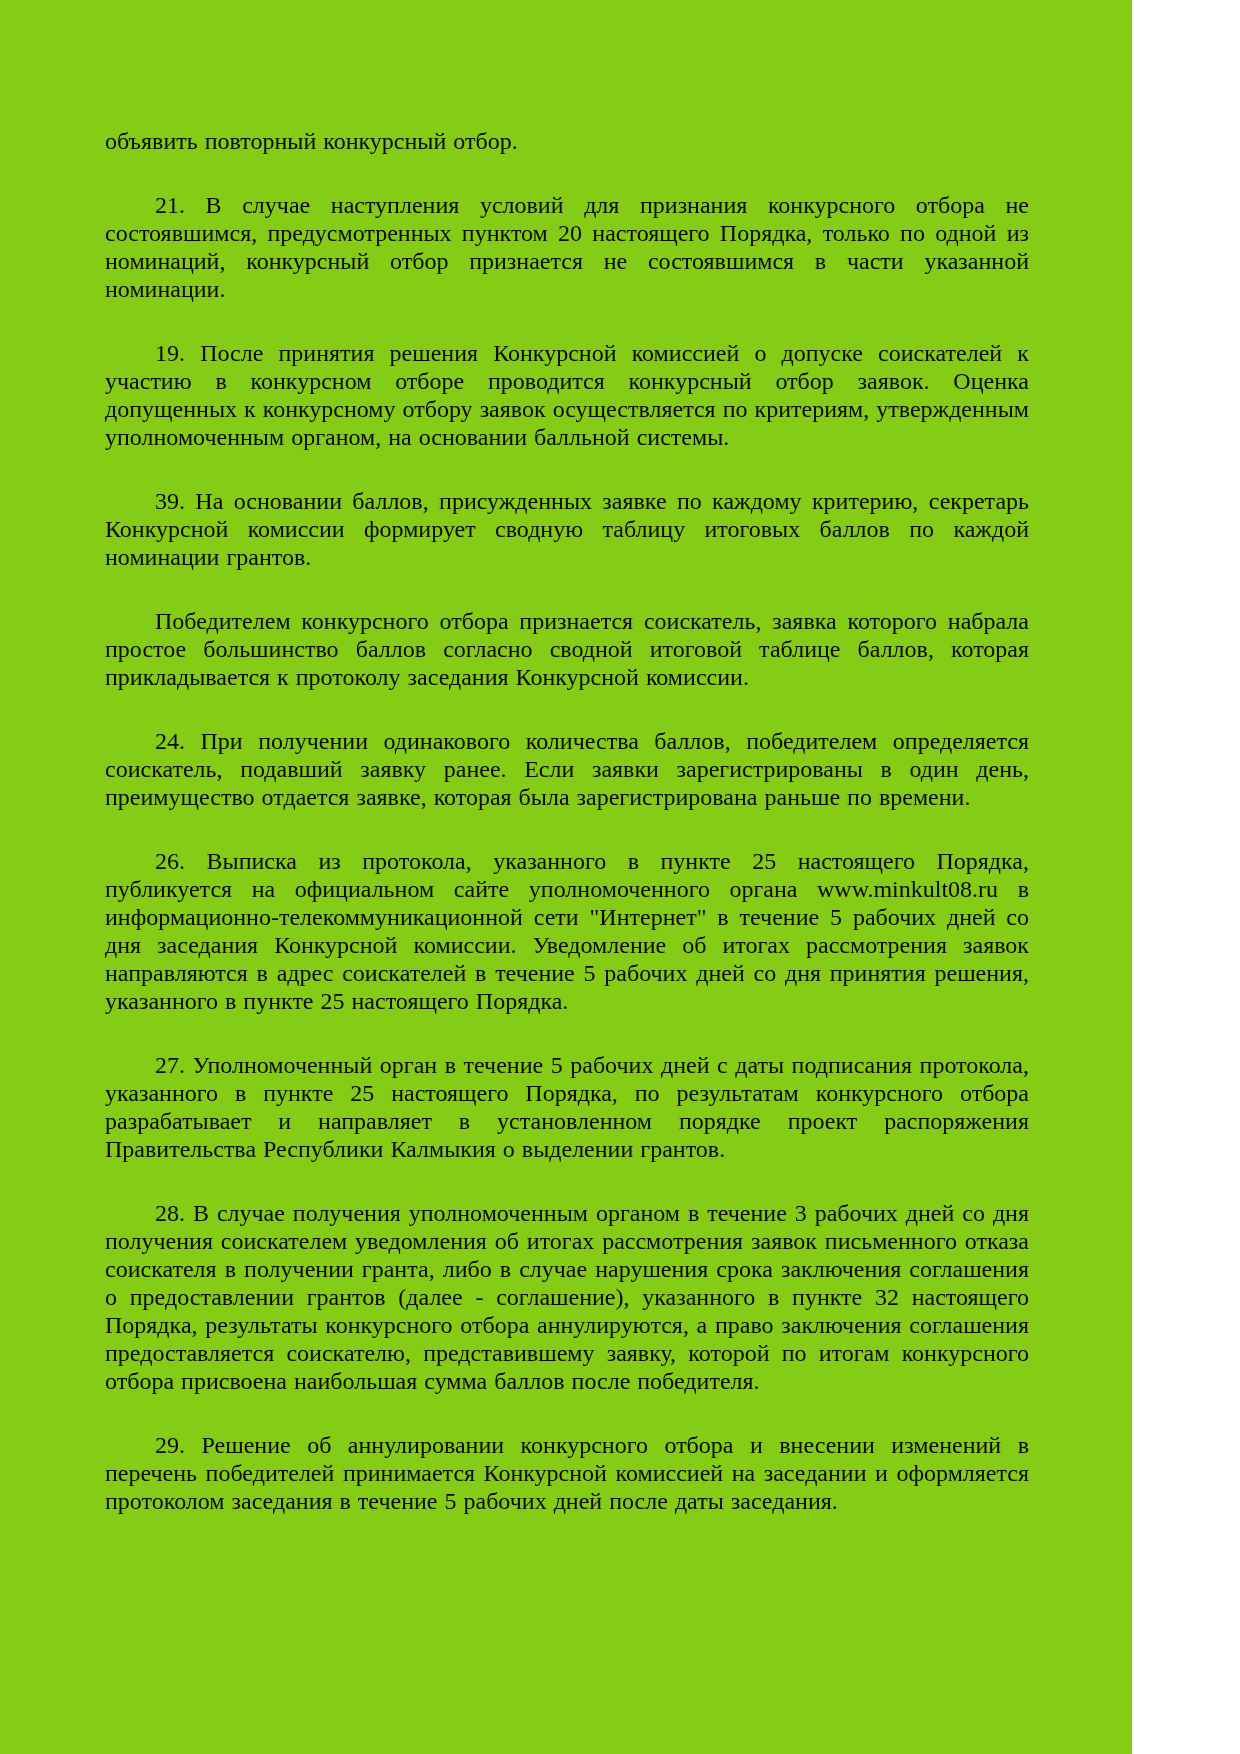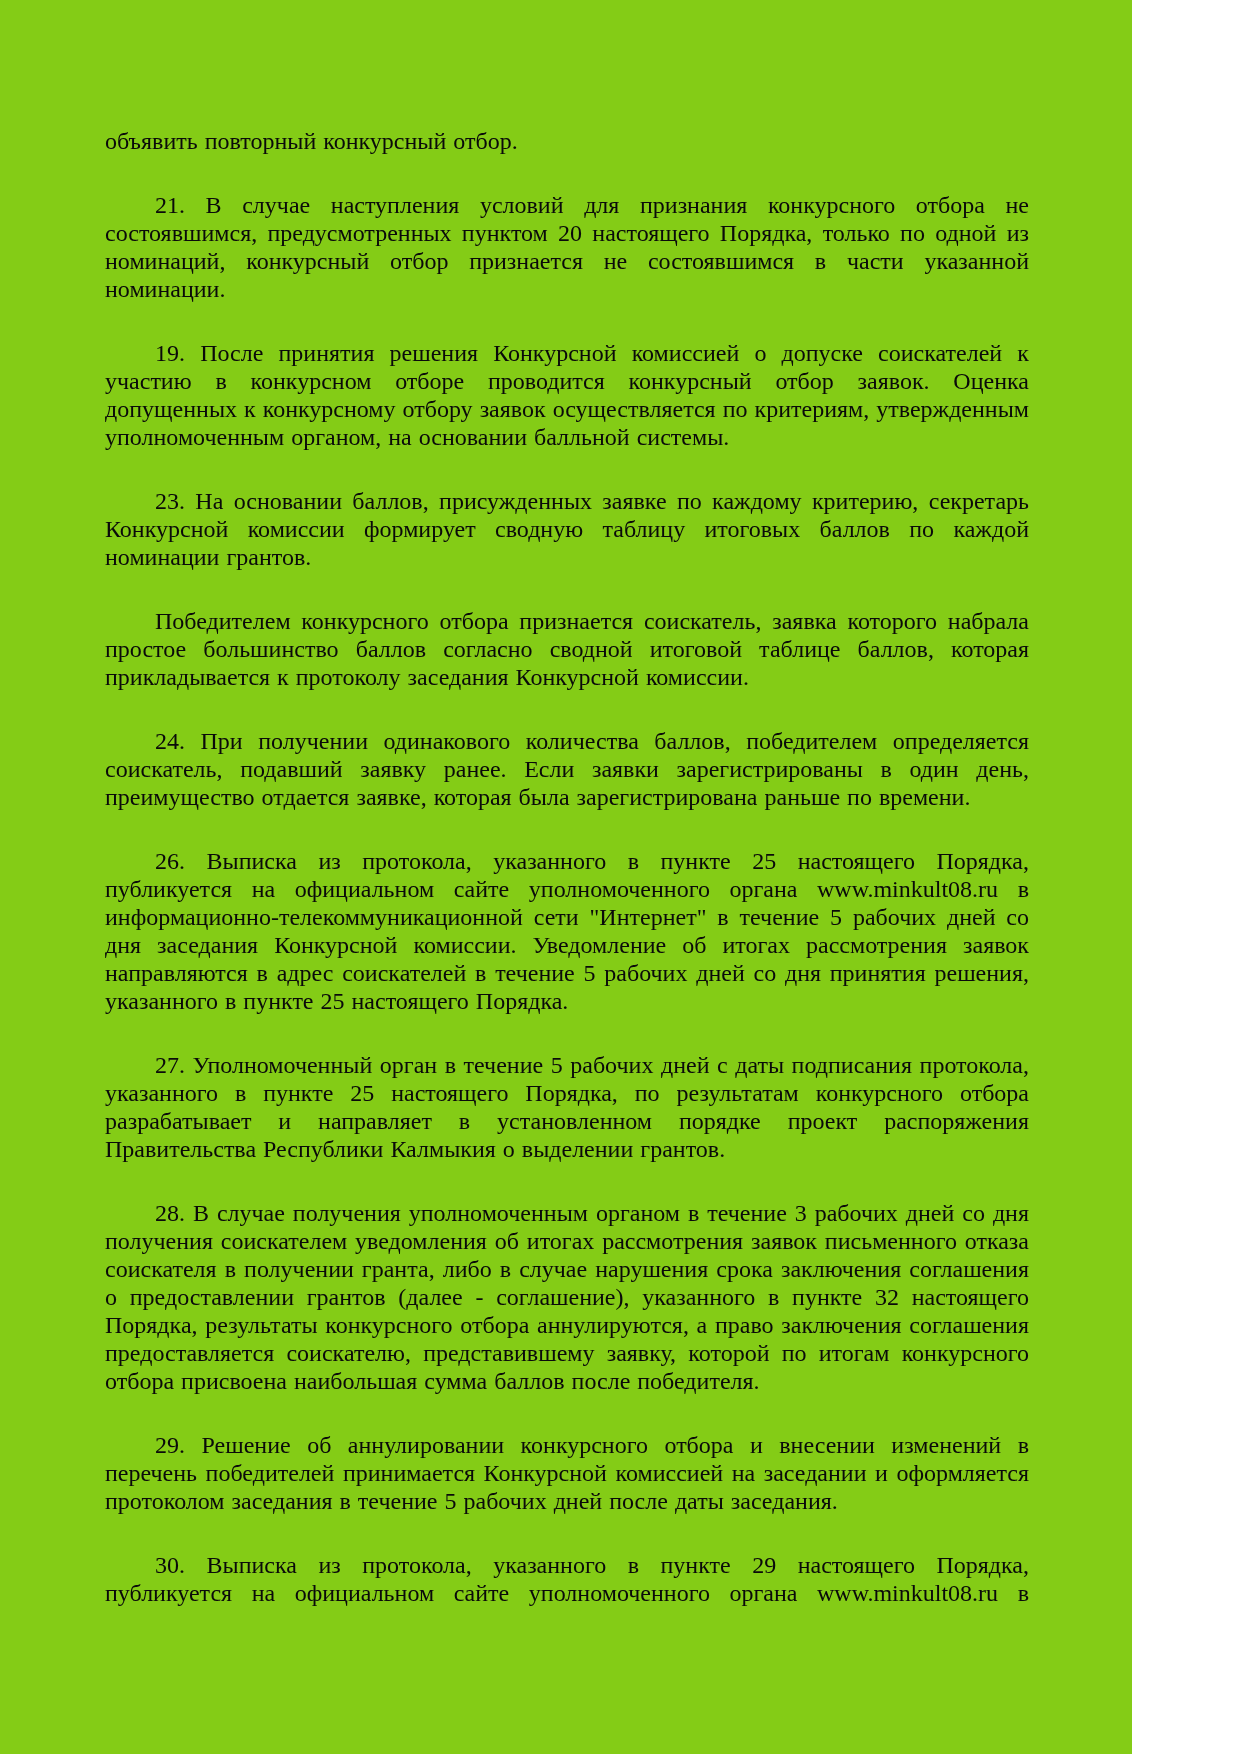--- a/index.html
+++ b/index.html
@@ -36,21 +36,20 @@
     text-align-last: justify;
   }
 </style>
 </head>
 <body>
 
 <div class="page">
   <p class="para no-indent">объявить повторный конкурсный отбор.</p>
   <p class="para">21. В случае наступления условий для признания конкурсного отбора не состоявшимся, предусмотренных пунктом 20 настоящего Порядка, только по одной из номинаций, конкурсный отбор признается не состоявшимся в части указанной номинации.</p>
   <p class="para">19. После принятия решения Конкурсной комиссией о допуске соискателей к участию в конкурсном отборе проводится конкурсный отбор заявок. Оценка допущенных к конкурсному отбору заявок осуществляется по критериям, утвержденным уполномоченным органом, на основании балльной системы.</p>
-  <p class="para">23. На основании баллов, присужденных заявке по каждому критерию, секретарь Конкурсной комиссии формирует сводную таблицу итоговых баллов по каждой номинации грантов.</p>
+  <p class="para">39. На основании баллов, присужденных заявке по каждому критерию, секретарь Конкурсной комиссии формирует сводную таблицу итоговых баллов по каждой номинации грантов.</p>
   <p class="para">Победителем конкурсного отбора признается соискатель, заявка которого набрала простое большинство баллов согласно сводной итоговой таблице баллов, которая прикладывается к протоколу заседания Конкурсной комиссии.</p>
   <p class="para">24. При получении одинакового количества баллов, победителем определяется соискатель, подавший заявку ранее. Если заявки зарегистрированы в один день, преимущество отдается заявке, которая была зарегистрирована раньше по времени.</p>
   <p class="para">26. Выписка из протокола, указанного в пункте 25 настоящего Порядка, публикуется на официальном сайте уполномоченного органа www.minkult08.ru в информационно‑телекоммуникационной сети "Интернет" в течение 5 рабочих дней со дня заседания Конкурсной комиссии. Уведомление об итогах рассмотрения заявок направляются в адрес соискателей в течение 5 рабочих дней со дня принятия решения, указанного в пункте 25 настоящего Порядка.</p>
   <p class="para">27. Уполномоченный орган в течение 5 рабочих дней с даты подписания протокола, указанного в пункте 25 настоящего Порядка, по результатам конкурсного отбора разрабатывает и направляет в установленном порядке проект распоряжения Правительства Республики Калмыкия о выделении грантов.</p>
   <p class="para">28. В случае получения уполномоченным органом в течение 3 рабочих дней со дня получения соискателем уведомления об итогах рассмотрения заявок письменного отказа соискателя в получении гранта, либо в случае нарушения срока заключения соглашения о предоставлении грантов (далее - соглашение), указанного в пункте 32 настоящего Порядка, результаты конкурсного отбора аннулируются, а право заключения соглашения предоставляется соискателю, представившему заявку, которой по итогам конкурсного отбора присвоена наибольшая сумма баллов после победителя.</p>
   <p class="para">29. Решение об аннулировании конкурсного отбора и внесении изменений в перечень победителей принимается Конкурсной комиссией на заседании и оформляется протоколом заседания в течение 5 рабочих дней после даты заседания.</p>
-  <p class="para continued">30. Выписка из протокола, указанного в пункте 29 настоящего Порядка, публикуется на официальном сайте уполномоченного органа www.minkult08.ru в</p>
 </div>
 
 </body></html>

